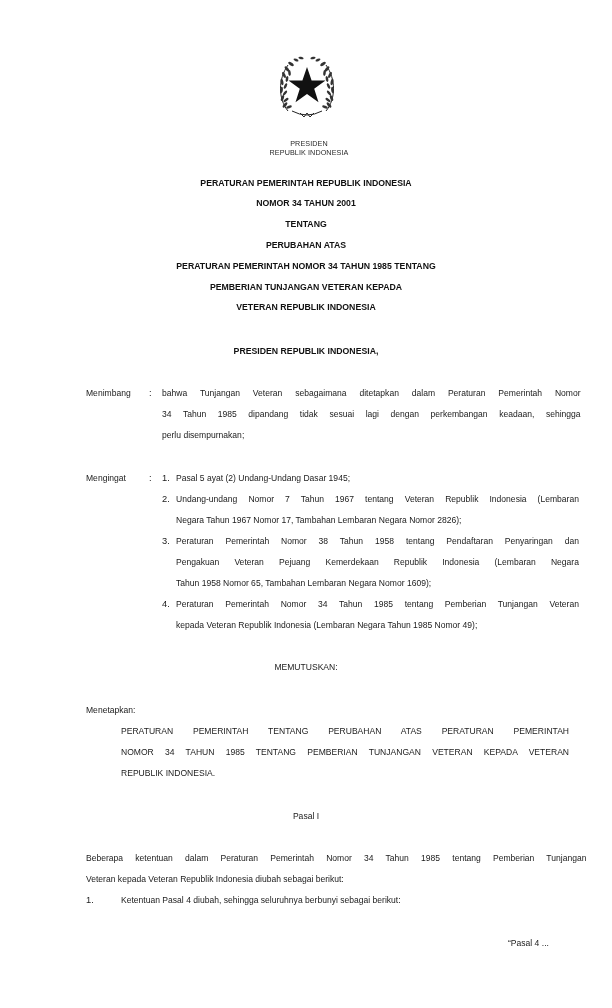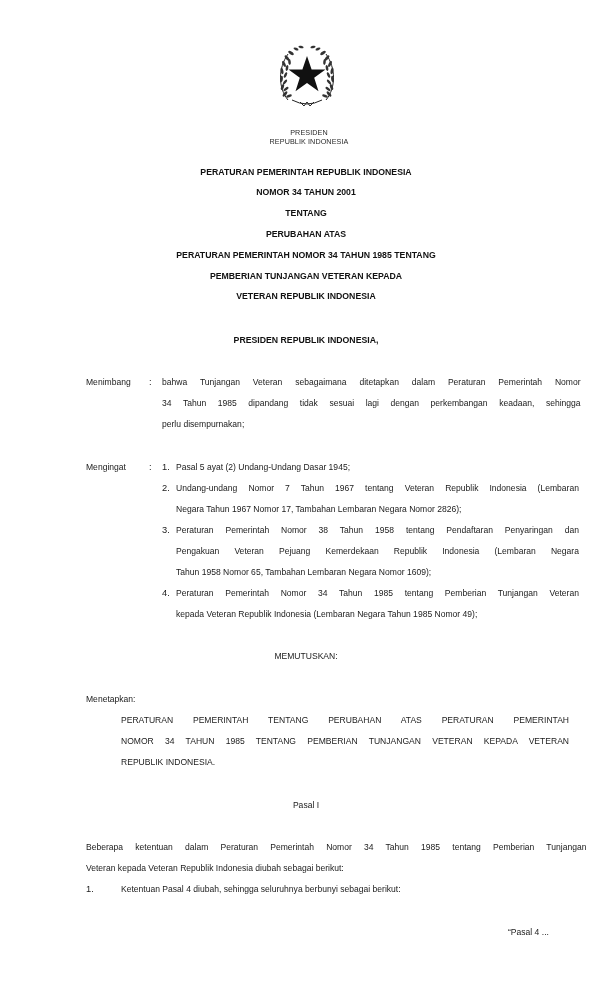--- a/index.html
+++ b/index.html
@@ -10,21 +10,21 @@
     body {
       width: 612px;
       height: 1008px;
       position: relative;
       overflow: hidden;
       font-family: "Liberation Sans", sans-serif;
       color: #1a1a1a;
     }
     .page {
       position: absolute;
-      left: 0; top: 0;
+      left: 0; top: 11px;
       width: 612px; height: 804px;
     }
     .emblem {
       position: absolute;
       left: 276px;
       top: 38px;
       width: 62px;
       height: 82px;
     }
     .emblem svg { width: 62px; height: 82px; display: block; }

